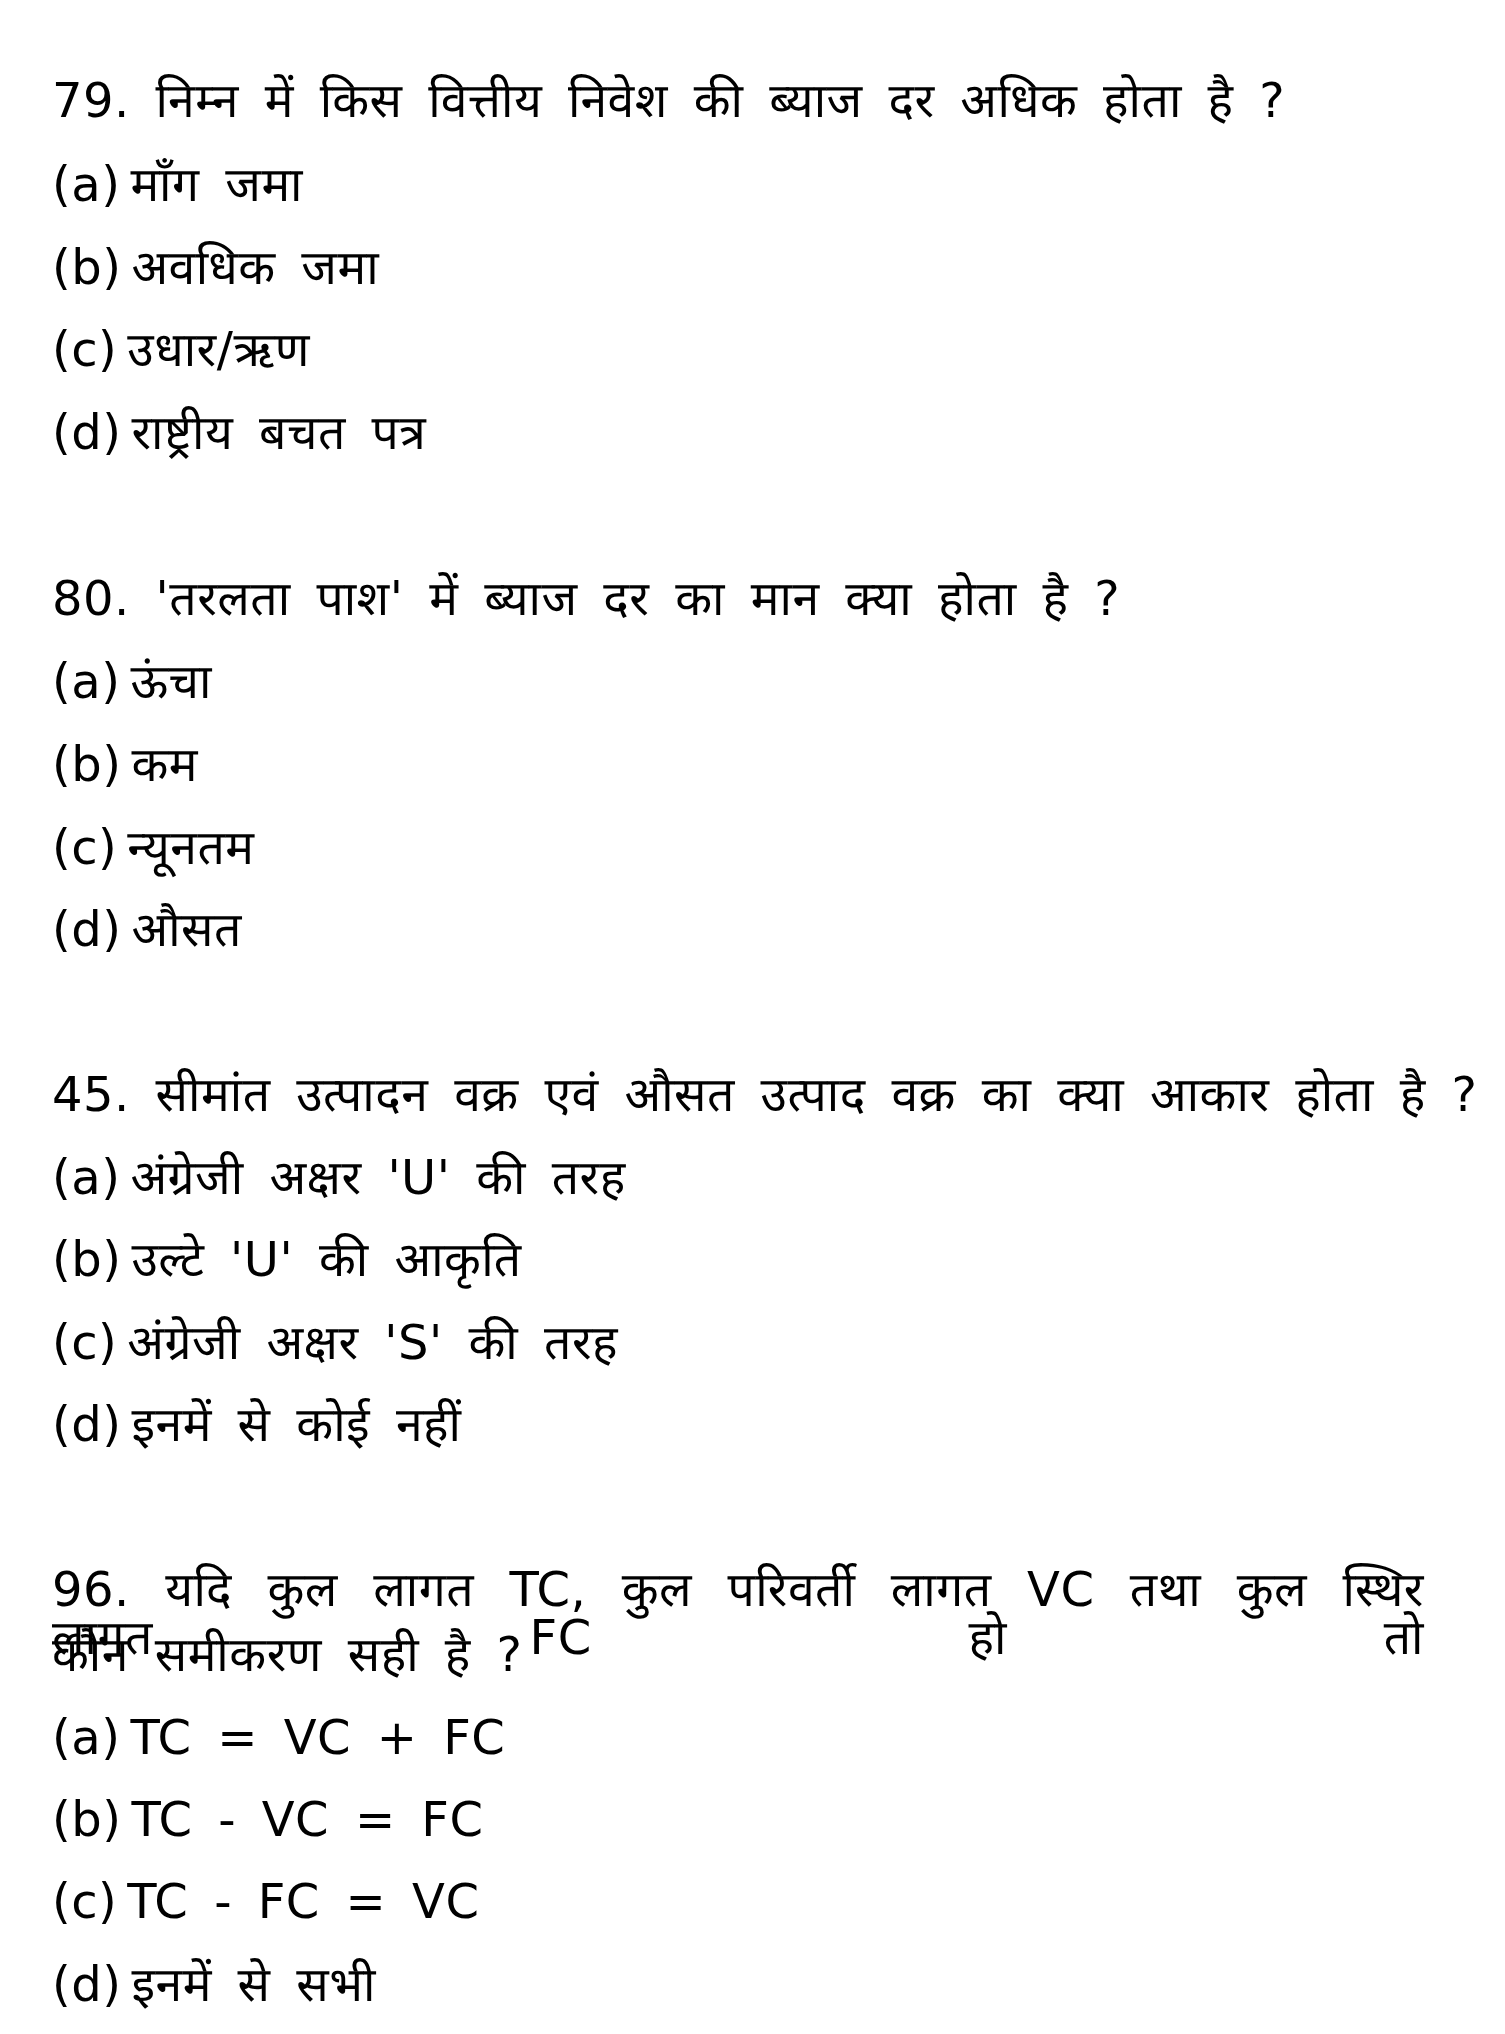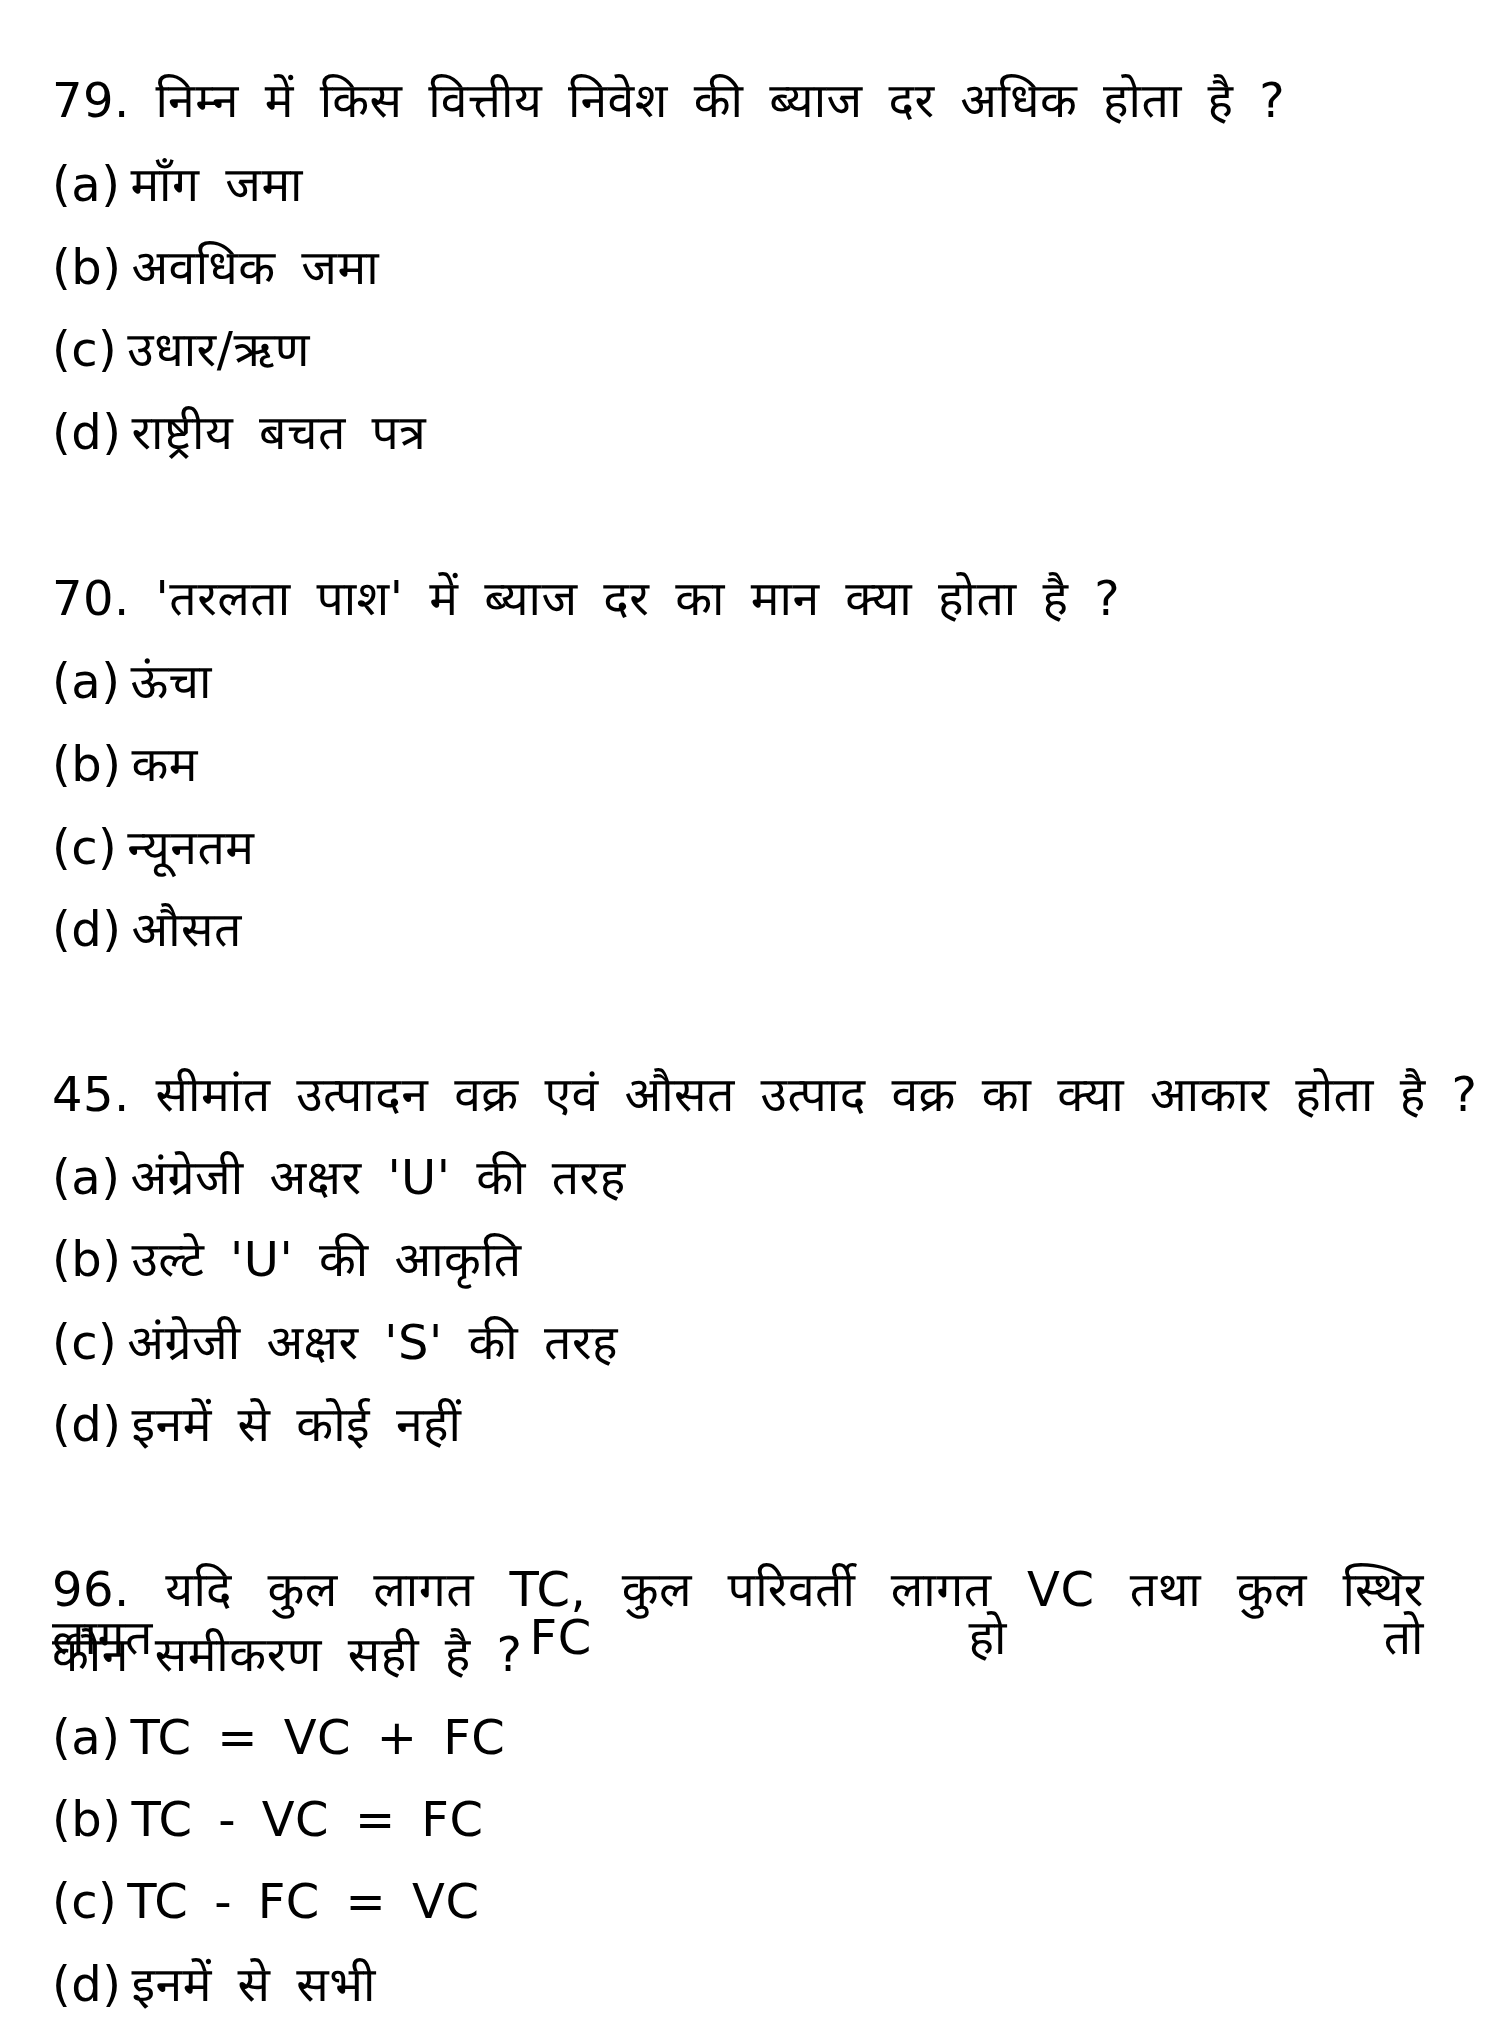--- a/index.html
+++ b/index.html
@@ -36,21 +36,21 @@
   <span class="opt-label">(b)</span><span>अवधिक जमा</span>
 </div>
 <div class="line" style="top:325px">
   <span class="opt-label">(c)</span><span>उधार/ऋण</span>
 </div>
 <div class="line" style="top:408px">
   <span class="opt-label">(d)</span><span>राष्ट्रीय बचत पत्र</span>
 </div>
 
 <div class="line q" style="top:574px">
-  <span>70.</span>
+  <span>80.</span>
   <span>'तरलता पाश' में ब्याज दर का मान क्या होता है ?</span>
 </div>
 <div class="line" style="top:657px">
   <span class="opt-label">(a)</span><span>ऊंचा</span>
 </div>
 <div class="line" style="top:740px">
   <span class="opt-label">(b)</span><span>कम</span>
 </div>
 <div class="line" style="top:823px">
   <span class="opt-label">(c)</span><span>न्यूनतम</span>

